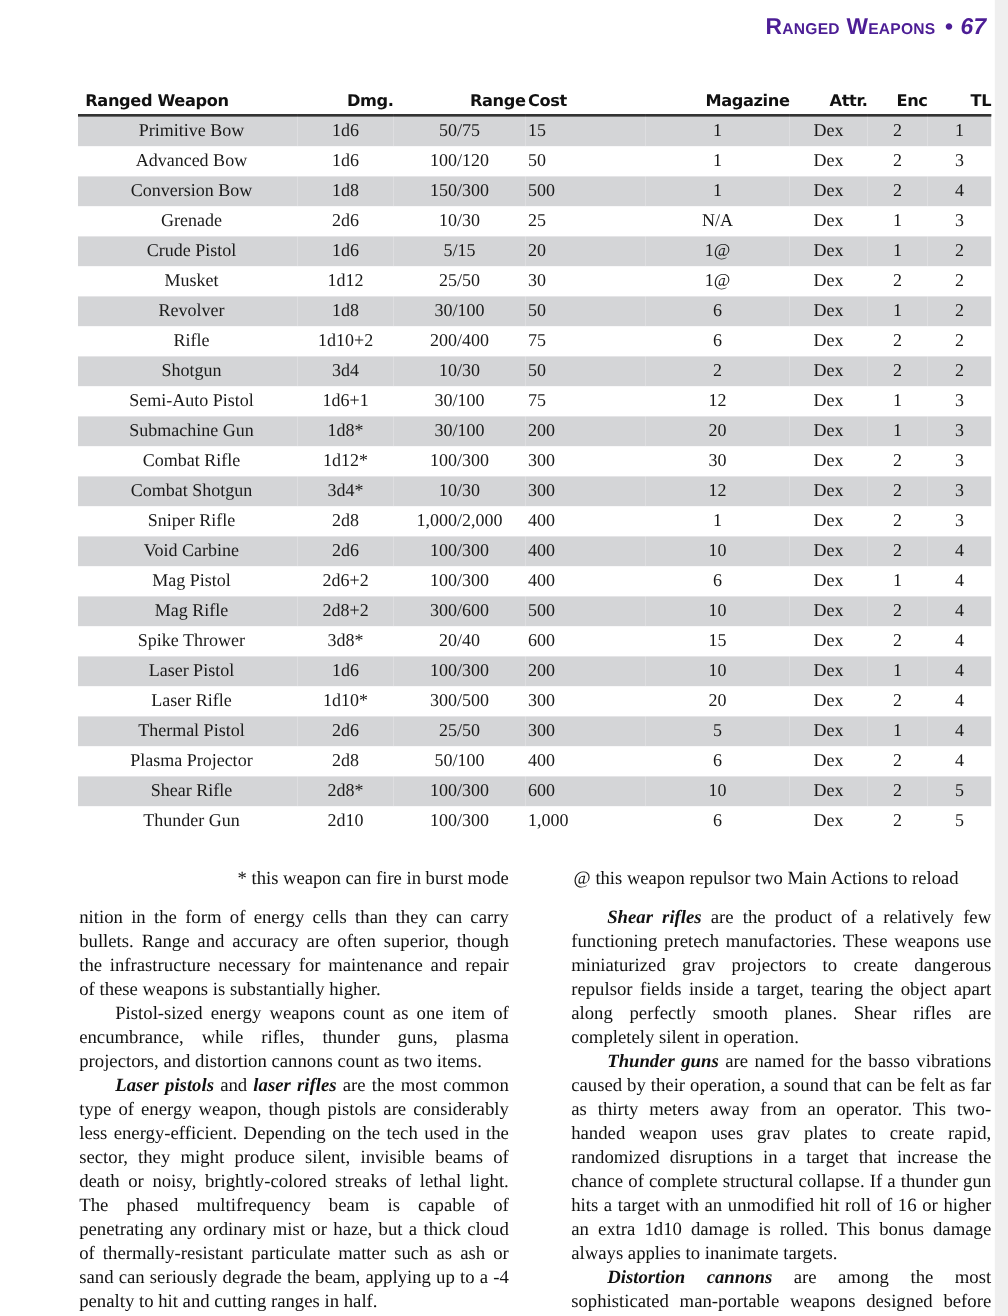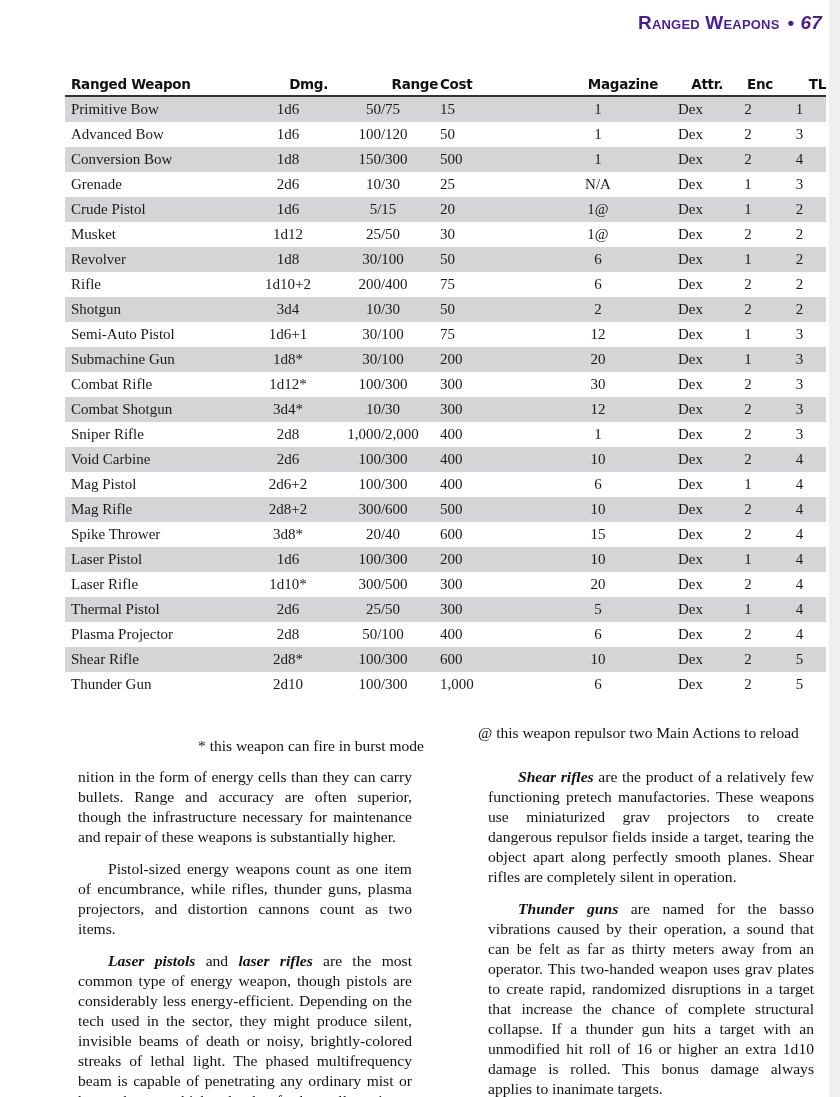--- a/index.html
+++ b/index.html
@@ -6,34 +6,34 @@
   body { width: 840px; height: 1097px; position: relative; overflow: hidden; font-family: "DejaVu Serif", serif; color: #1a1a1a; }
   .edge-strip { position: absolute; top: 0; right: 0; width: 11px; height: 1097px; background: #efefef; }
   .running-head { position: absolute; top: 12px; right: 18px; font-family: "Liberation Sans", sans-serif; font-size: 19px; font-weight: bold; color: #4c1d95; letter-spacing: 0.2px; white-space: nowrap; }
   .running-head .sc { font-variant: small-caps; }
   .running-head .bullet { margin: 0 6px 0 8px; }
   .running-head .num { font-weight: 900; font-style: italic; }
   table.weapons { position: absolute; top: 72px; left: 65px; width: 761px; border-collapse: collapse; table-layout: fixed; }
   table.weapons th { font-family: "DejaVu Sans", sans-serif; font-size: 13.5px; font-weight: bold; color: #111; height: 23px; padding: 0; border-bottom: 2px solid #333; letter-spacing: -0.3px; text-align: right; }
   table.weapons th.name { text-align: left; padding-left: 6px; }
   table.weapons td { font-family: "Liberation Serif", serif; font-size: 15px; height: 25px; padding: 0; text-align: center; white-space: nowrap; }
-  table.weapons td.name { text-align: left; padding-left: 6px; margin-top: 11px; }
+  table.weapons td.name { text-align: center; padding-left: 6px; margin-top: 11px; }
   table.weapons td.cost { text-align: left; padding-left: 2px; }
   table.weapons tr.odd td { background: #d4d5d7; }
   table.weapons tr.even td { background: #ffffff; }
   .col-name { width: 183px; } .col-dmg { width: 80px; } .col-range { width: 110px; }
   .col-cost { width: 100px; } .col-mag { width: 120px; } .col-attr { width: 65px; }
   .col-enc { width: 50px; } .col-tl { width: 53px; }
   .footnote { position: absolute; top: 724px; font-family: "Liberation Serif", serif; font-size: 15.5px; color: #111; white-space: nowrap; }
-  .fn-burst { left: 198px; margin-top: 13px; }
+  .fn-burst { left: 198px; }
   .fn-reload { left: 478px; }
   .col-text { position: absolute; top: 755px; width: 358px; font-family: "Liberation Serif", serif; font-size: 15.6px; line-height: 20px; text-align: justify; color: #111; }
   .col-left { left: 66px; }
   .col-right { left: 476px; width: 350px; }
-  .col-text p { margin: 12px; }
+  .col-text p { margin: 0; }
   .col-text p.indent { text-indent: 30px; }
   .col-text b { font-style: italic; font-weight: bold; }
 </style>
 </head>
 <body>
 
 <div class="edge-strip"></div>
 
 <div class="running-head">
   <span class="sc">Ranged Weapons</span><span class="bullet">•</span><span class="num">67</span>

